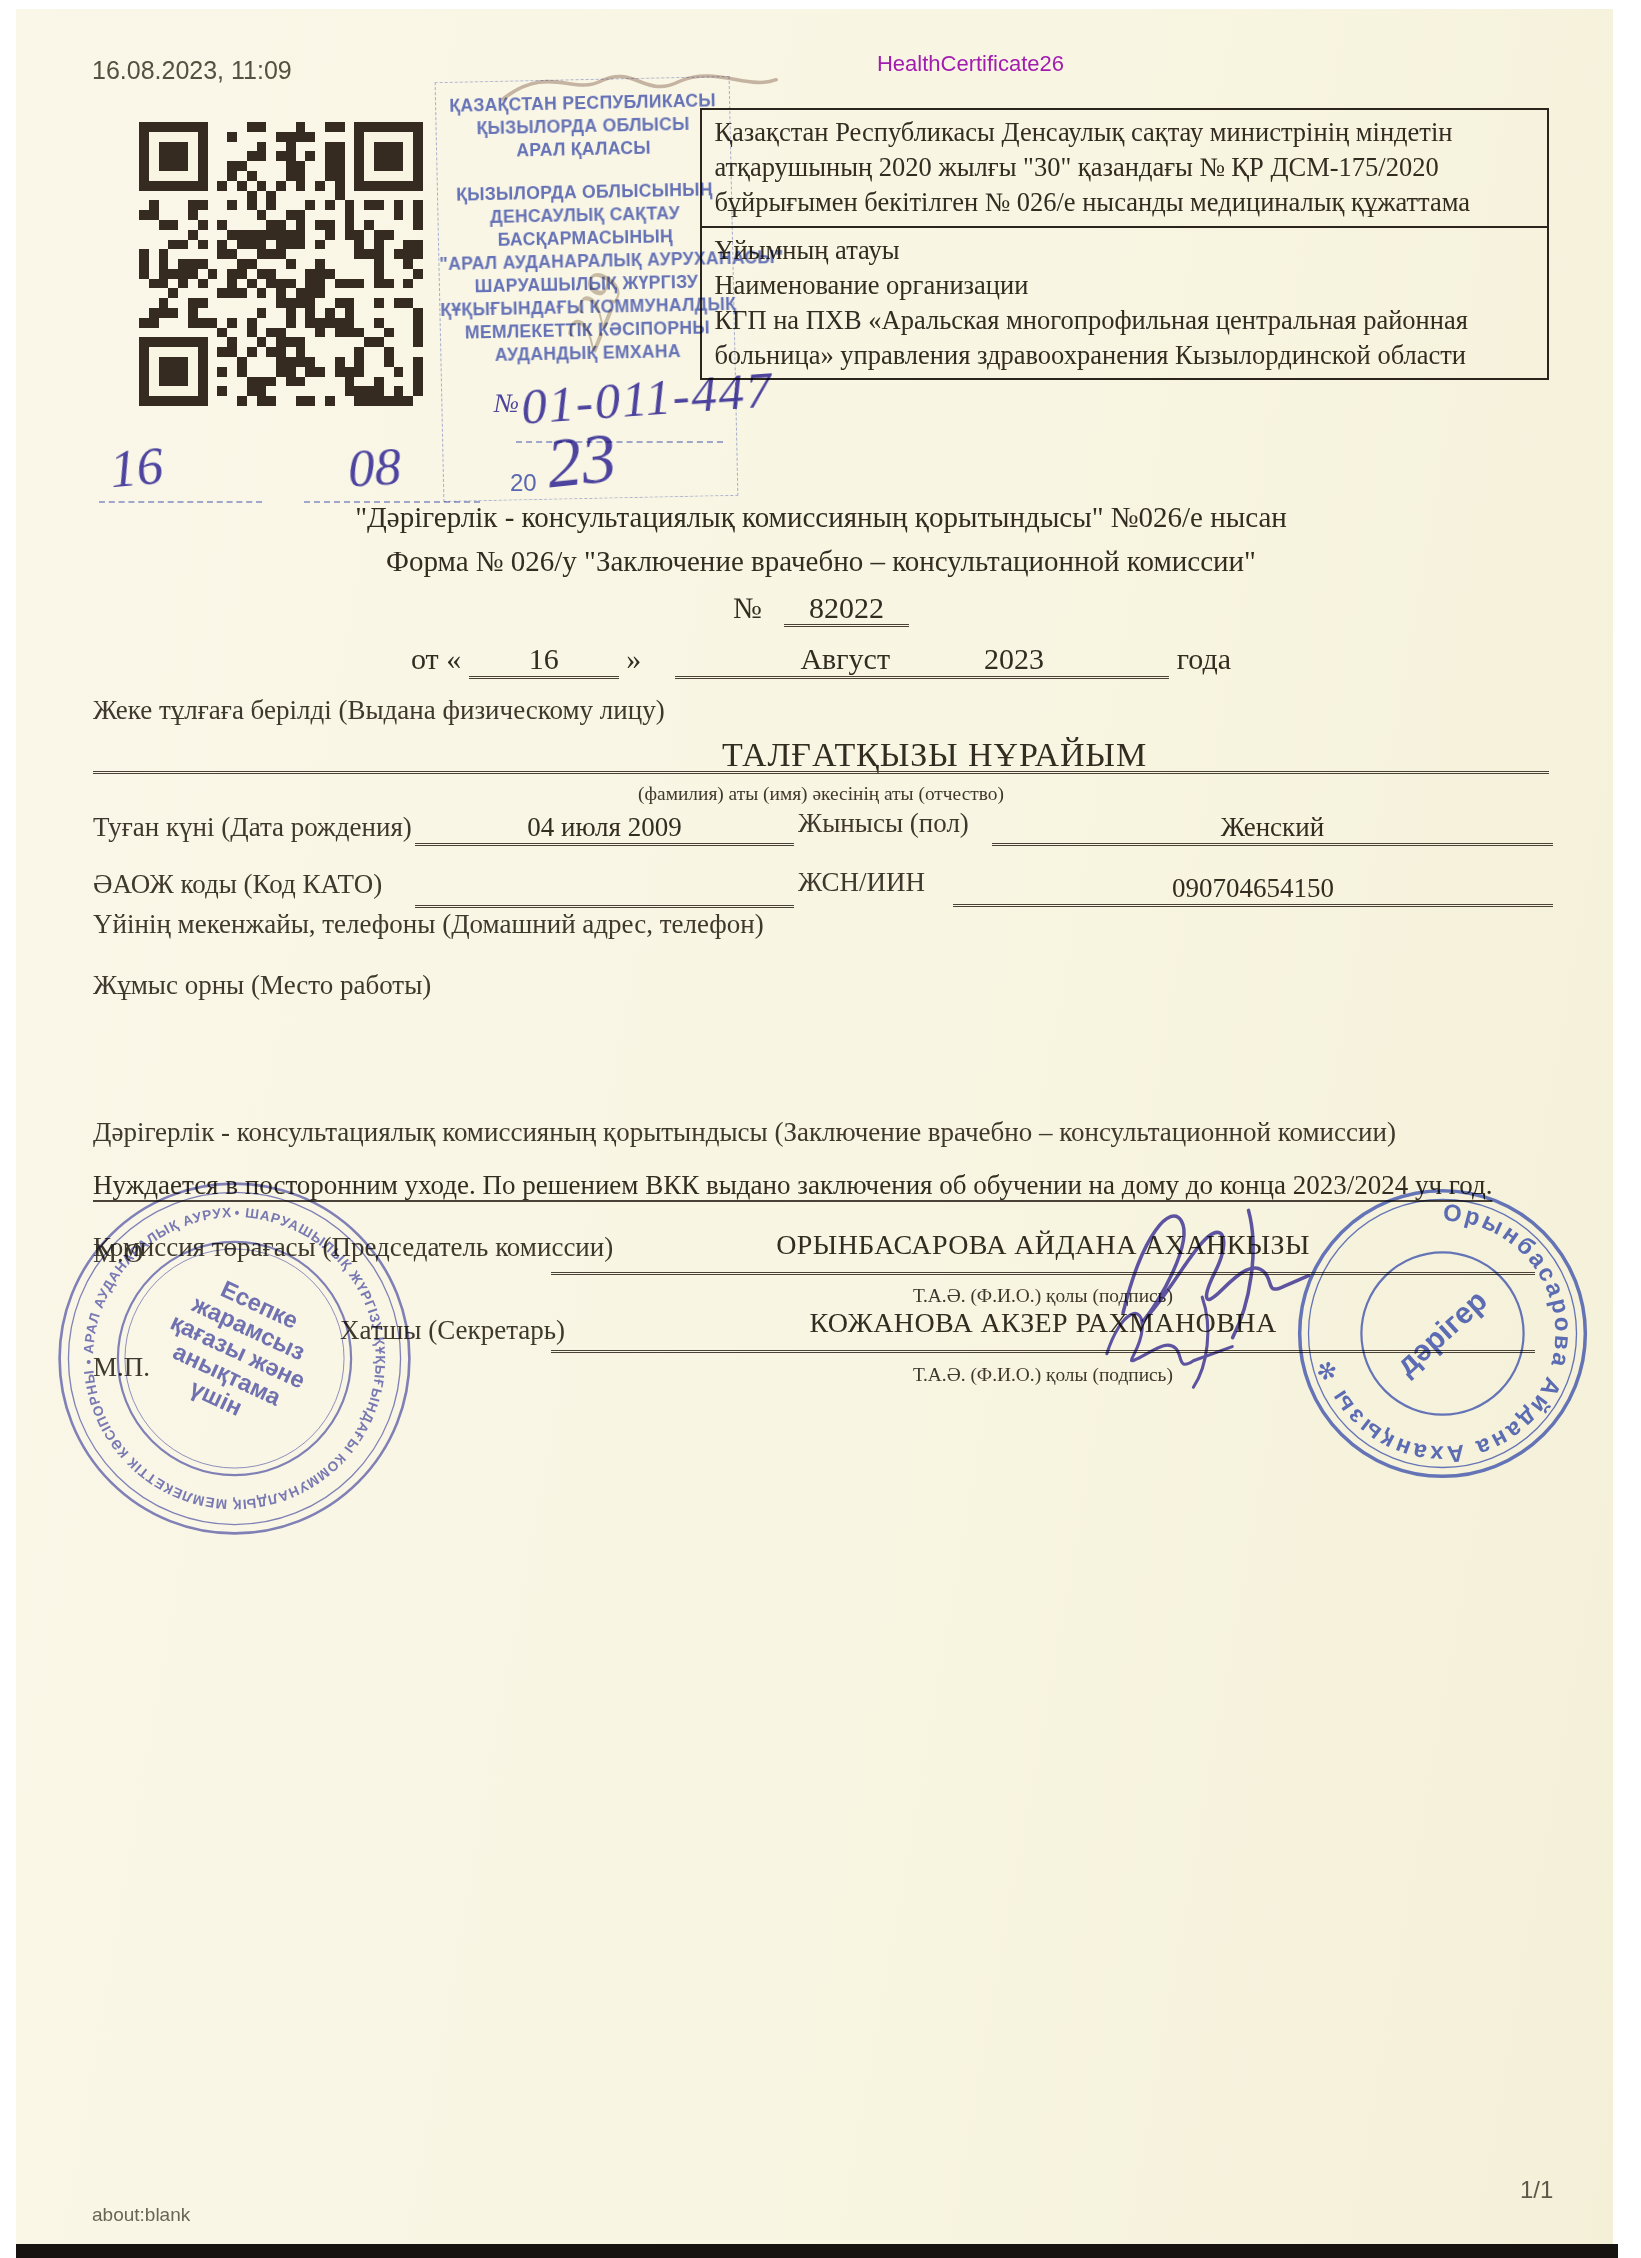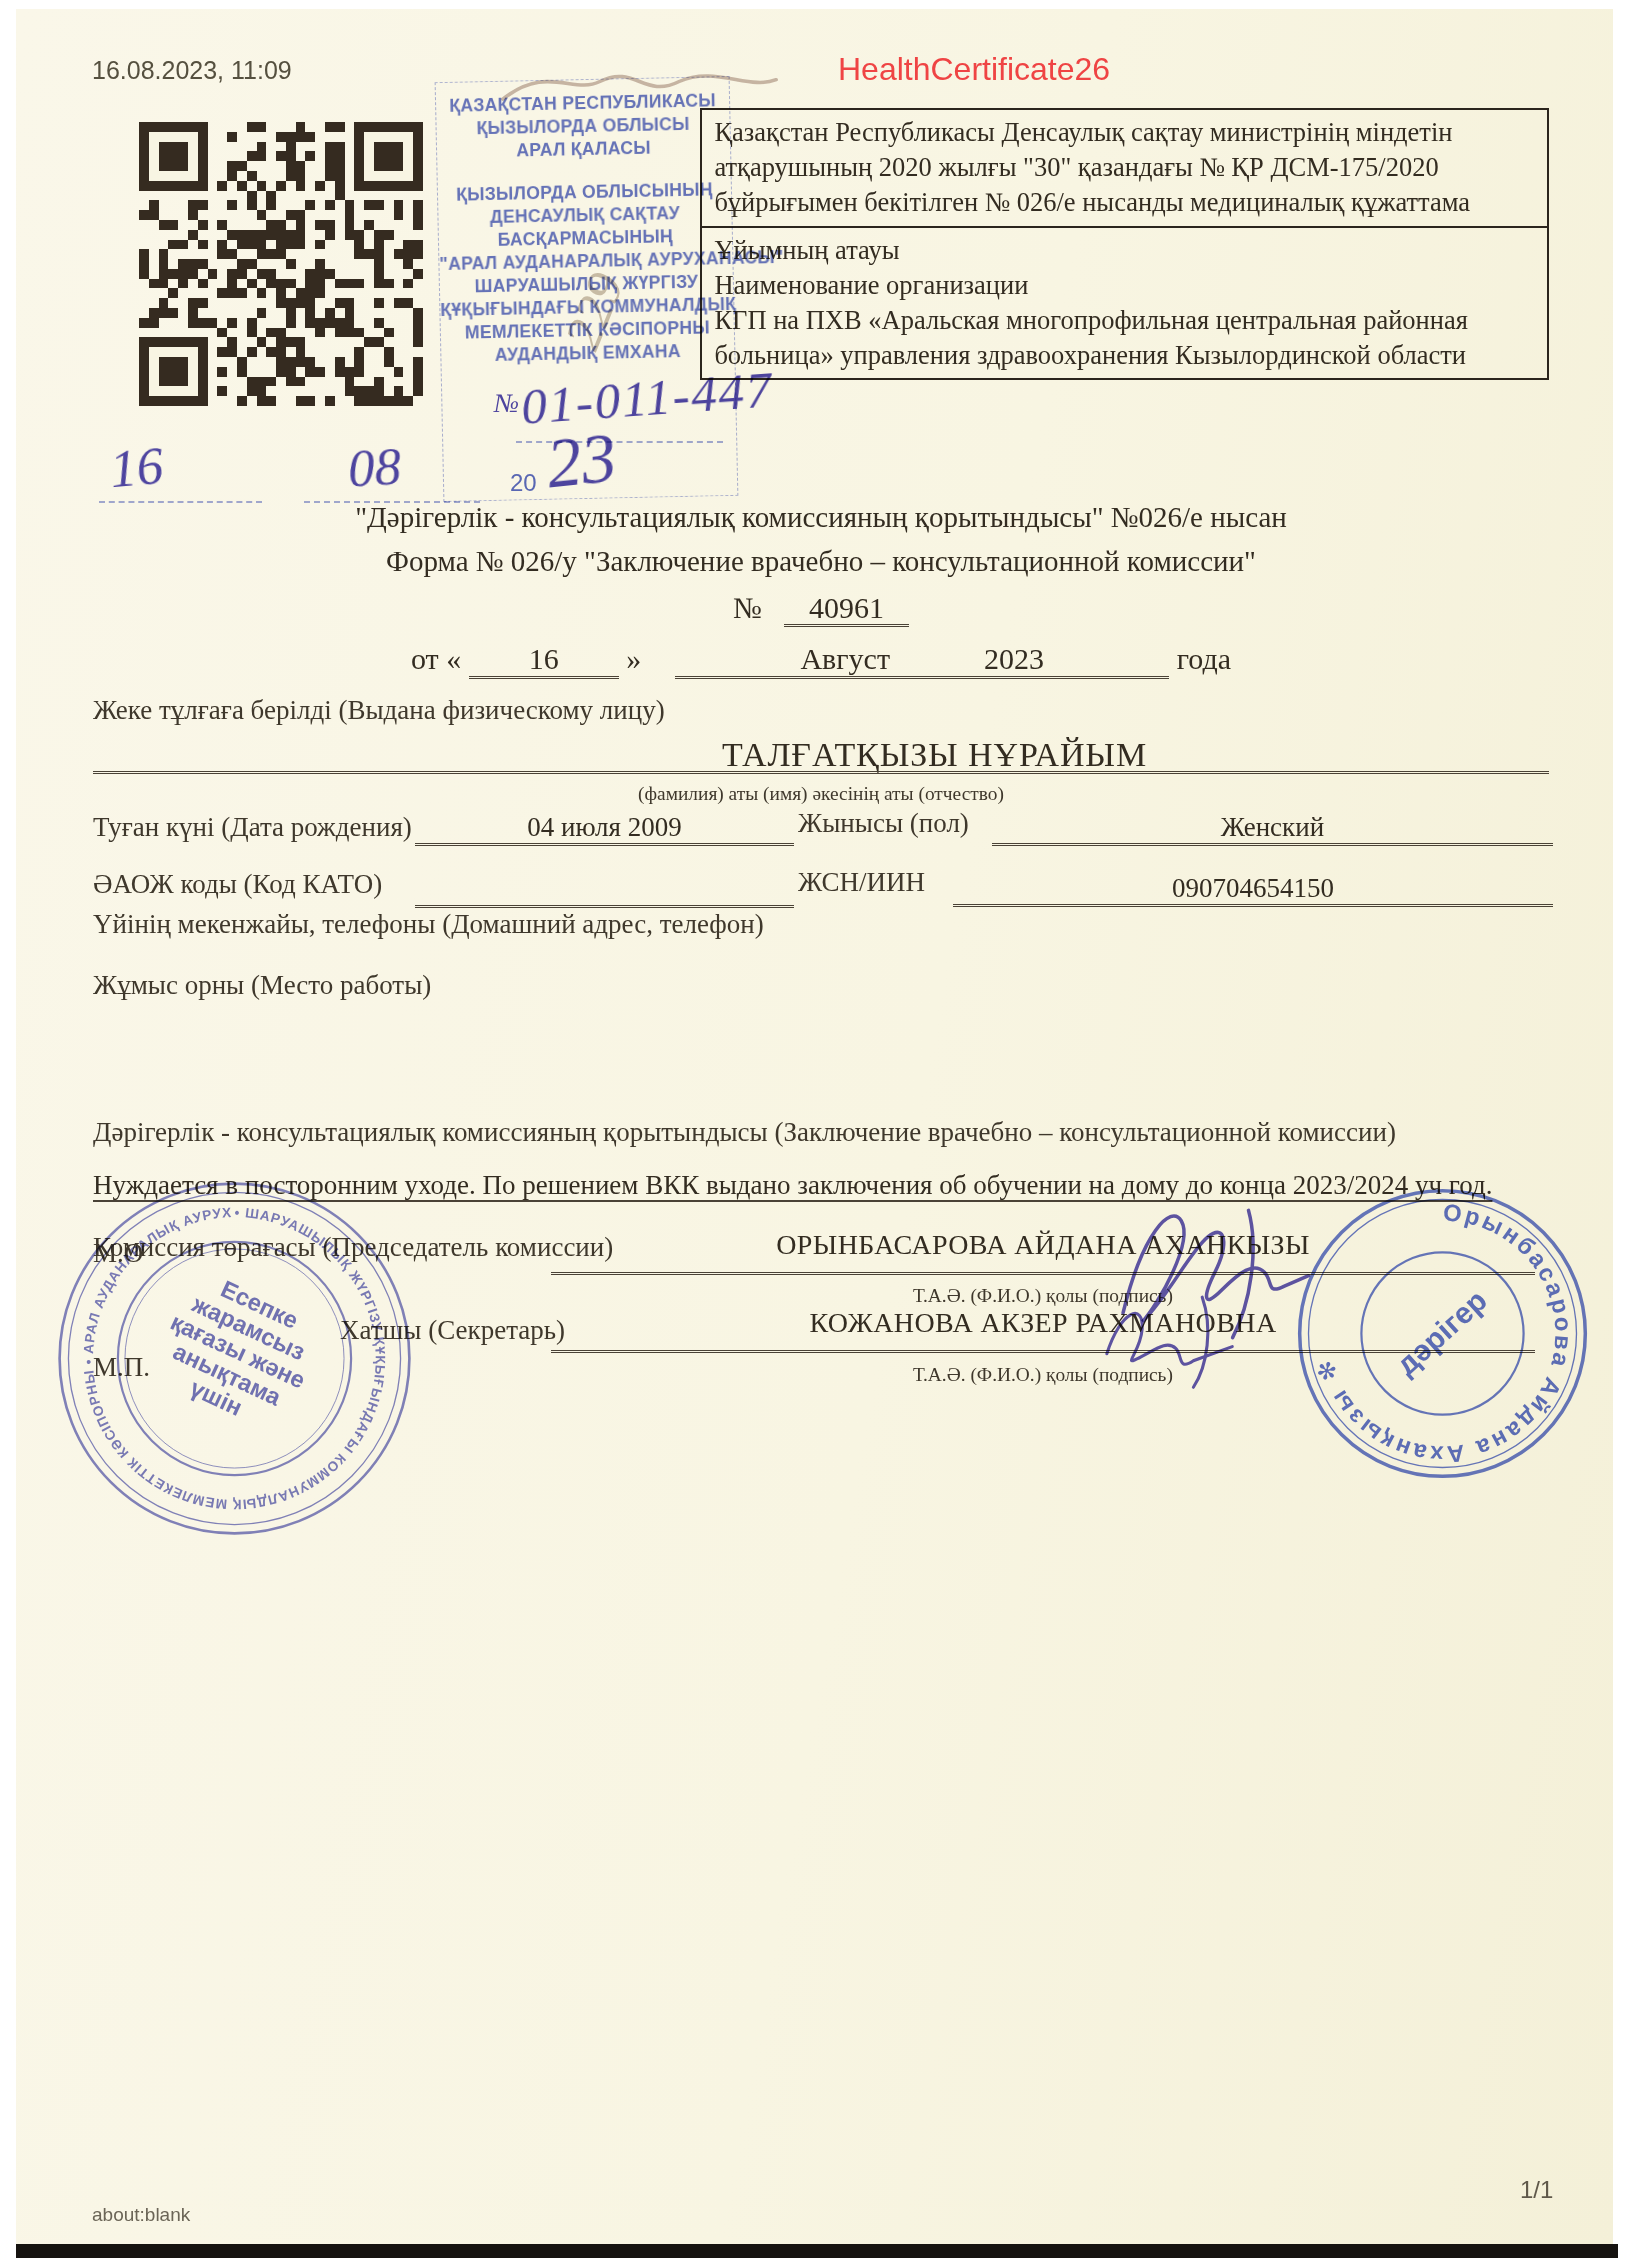--- a/index.html
+++ b/index.html
@@ -53,21 +53,21 @@
   .footer-page{position:absolute;left:1520px;top:2176px;font-size:24px;color:#5f584a}
   svg text{font-family:"Liberation Sans","DejaVu Sans",sans-serif}
 </style>
 </head>
 <body>
 
 <div class="page">
   <div class="paper"></div>
 
   <div class="abs san" style="left:92px;top:56px;font-size:25px;color:#55503f">16.08.2023, 11:09</div>
-  <div class="abs san" style="left:838px;top:51px;width:265px;text-align:left;font-size:32px;color:#ef4444">HealthCertificate26</div>
+  <div class="abs san" style="left:838px;top:51px;width:265px;text-align:center;font-size:22px;color:#a21caf">HealthCertificate26</div>
 
   <svg class="abs" style="left:139px;top:122px" width="284" height="284" viewBox="0 0 29 29" shape-rendering="crispEdges" id="qr">
       <rect x="11" y="0" width="1" height="1" fill="#352b20"></rect>
       <rect x="12" y="0" width="1" height="1" fill="#352b20"></rect>
       <rect x="16" y="0" width="1" height="1" fill="#352b20"></rect>
       <rect x="19" y="0" width="1" height="1" fill="#352b20"></rect>
       <rect x="20" y="0" width="1" height="1" fill="#352b20"></rect>
       <rect x="9" y="1" width="1" height="1" fill="#352b20"></rect>
       <rect x="14" y="1" width="1" height="1" fill="#352b20"></rect>
       <rect x="15" y="1" width="1" height="1" fill="#352b20"></rect>
@@ -391,21 +391,21 @@
       <div>Наименование организации</div>
       <div>КГП на ПХВ «Аральская многопрофильная центральная районная больница» управления здравоохранения Кызылординской области</div>
     </div>
   </div>
 
   <div class="abs center" style="left:93px;top:501px;width:1456px;font-size:29px;color:var(--ink-dark)">"Дәрігерлік - консультациялық комиссияның қорытындысы" №026/е нысан</div>
   <div class="abs center" style="left:93px;top:545px;width:1456px;font-size:29px;color:var(--ink-dark)">Форма № 026/у "Заключение врачебно – консультационной комиссии"</div>
 
   <div class="abs" style="left:93px;top:591px;width:1456px;text-align:center;font-size:30px;color:var(--ink-dark)">
     <span>№</span>&nbsp;&nbsp;
-    <span class="u4" style="padding:0 25px">40961</span>
+    <span class="u4" style="padding:0 25px">82022</span>
   </div>
 
   <div class="abs" style="left:93px;top:642px;width:1456px;text-align:center;font-size:30px;color:var(--ink-dark)">
     <span>от «</span>
     <span class="u4" style="display:inline-block;width:150px;text-align:center">16</span>
     <span>»</span>
     <span class="u4" style="display:inline-block;width:494px;text-align:center;margin-left:26.5px">
       <span>Август</span>
       <span style="display:inline-block;width:79px"></span>
       <span>2023</span>

